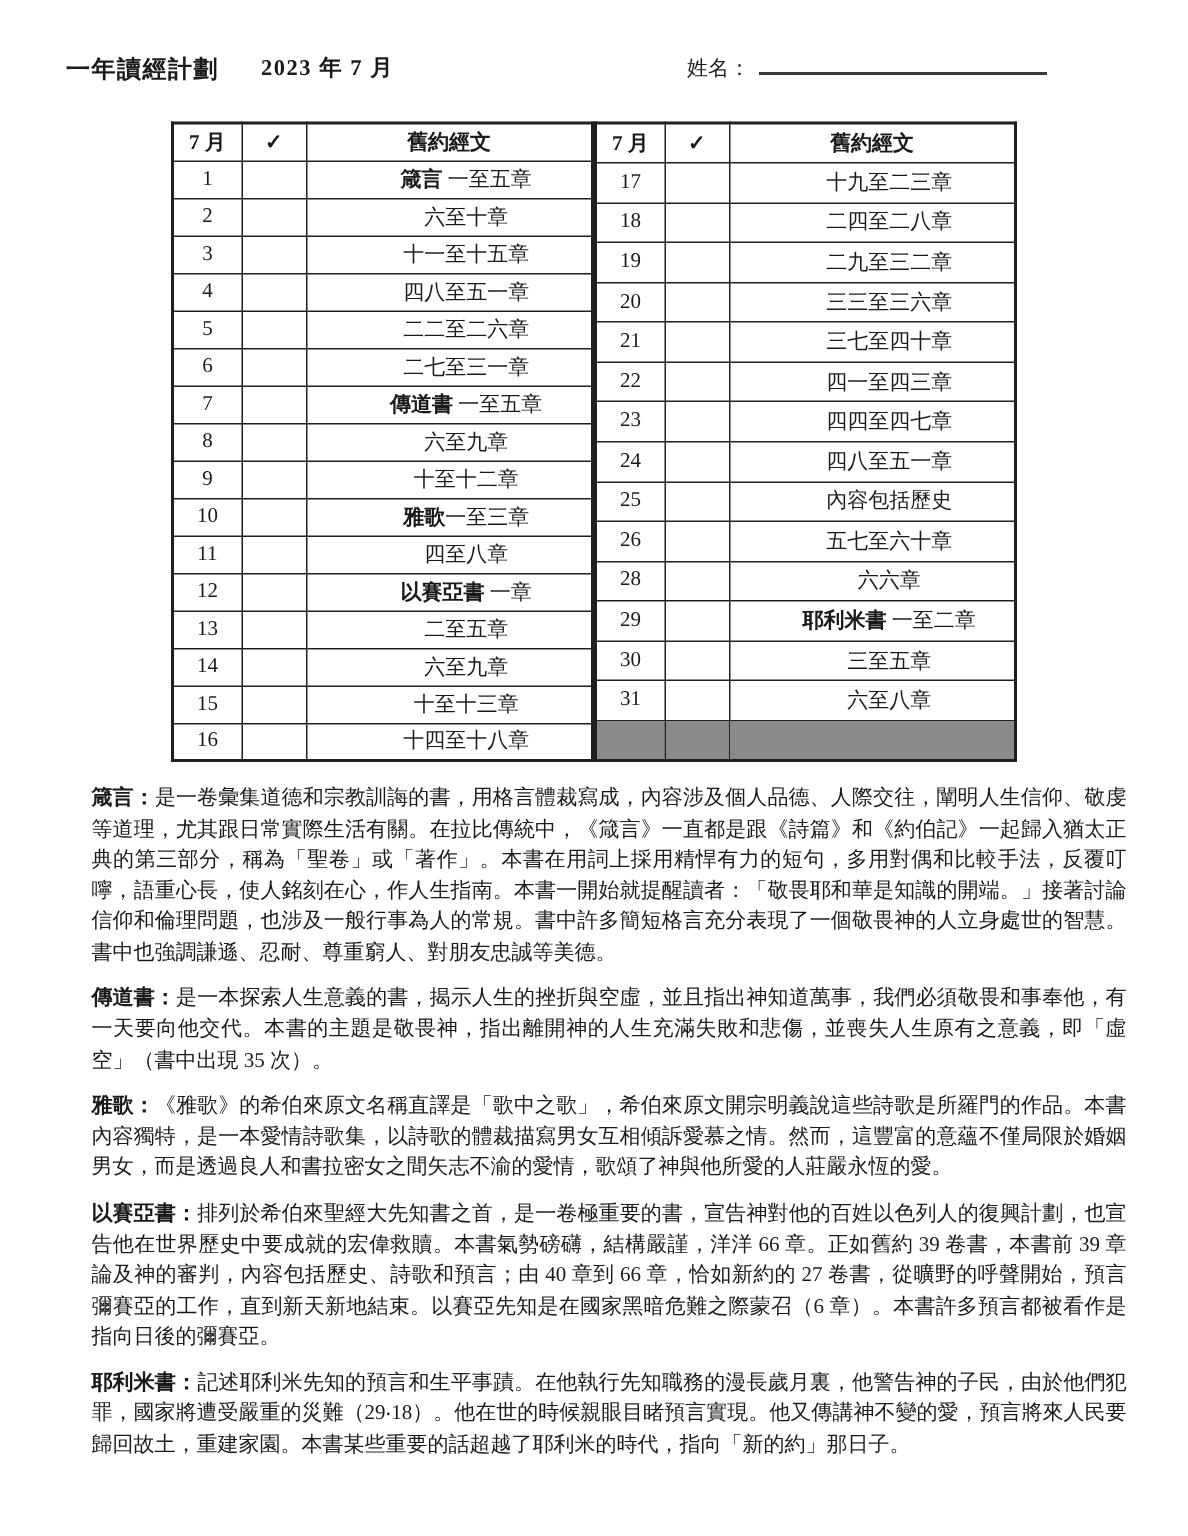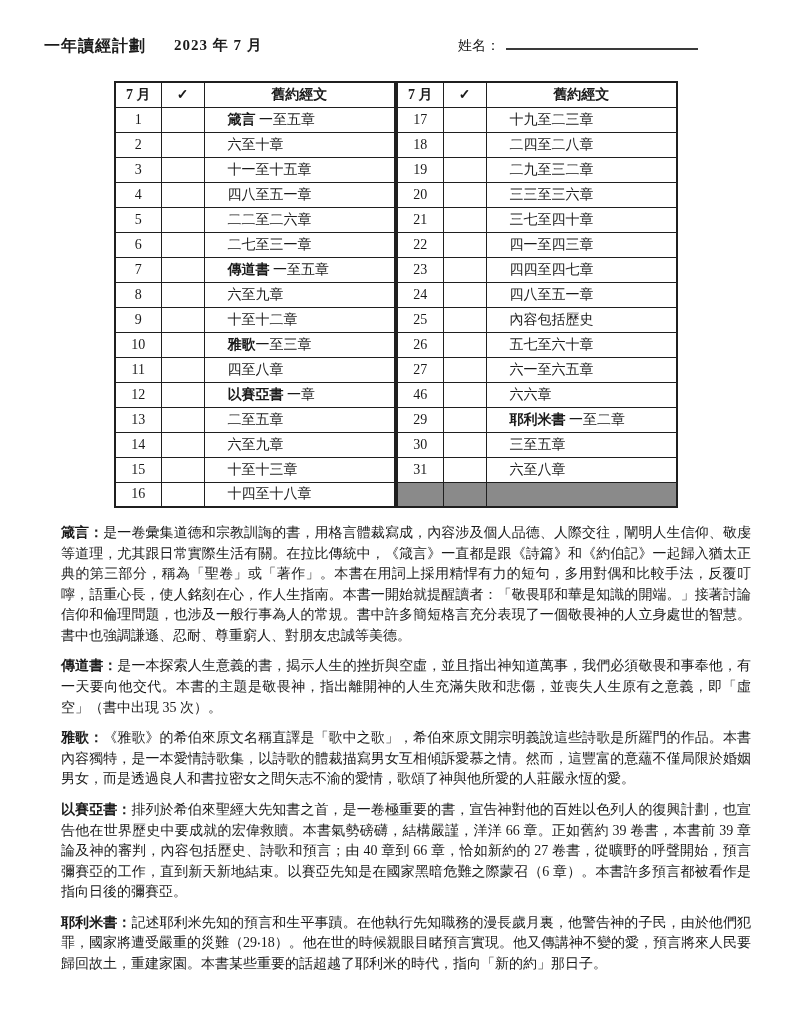--- a/index.html
+++ b/index.html
@@ -38,21 +38,21 @@
   table.plan th, table.plan td {
     border: 1px solid #1f1f1f;
     height: 25px;
     font-size: 14px;
     vertical-align: middle;
     overflow: hidden;
     white-space: nowrap;
   }
   .c-day { width: 46px; text-align: center; font-size: 13px; }
   .c-chk { width: 43px; text-align: center; }
-  .c-scr { width: 191px; text-align: left; padding-left: 23px; }
+  .c-scr { width: 191px; text-align: center; padding-left: 23px; }
   table.plan th { font-weight: bold; text-align: center; padding-left: 0; }
   th.c-chk { font-size: 16px; }
   .bk { font-weight: bold; }
   tr.gray-row td { background: #8a8a8a; }
 
   
   .paragraphs { margin-top: 15px; padding: 0 1px; }
   .paragraphs p {
     font-size: 14px;
     line-height: 1.47;
@@ -219,26 +219,21 @@
             <td class="c-day">25</td>
             <td class="c-chk"></td>
             <td class="c-scr"><b class="bk"></b><span>內容包括歷史</span></td>
           </tr>
       <tr>
             <td class="c-day">26</td>
             <td class="c-chk"></td>
             <td class="c-scr"><b class="bk"></b><span>五七至六十章</span></td>
           </tr>
       <tr>
-            <td class="c-day">27</td>
-            <td class="c-chk"></td>
-            <td class="c-scr"><b class="bk"></b><span>六一至六五章</span></td>
-          </tr>
-      <tr>
-            <td class="c-day">46</td>
+            <td class="c-day">28</td>
             <td class="c-chk"></td>
             <td class="c-scr"><b class="bk"></b><span>六六章</span></td>
           </tr>
       <tr>
             <td class="c-day">29</td>
             <td class="c-chk"></td>
             <td class="c-scr"><b class="bk">耶利米書 </b><span>一至二章</span></td>
           </tr>
       <tr>
             <td class="c-day">30</td>

